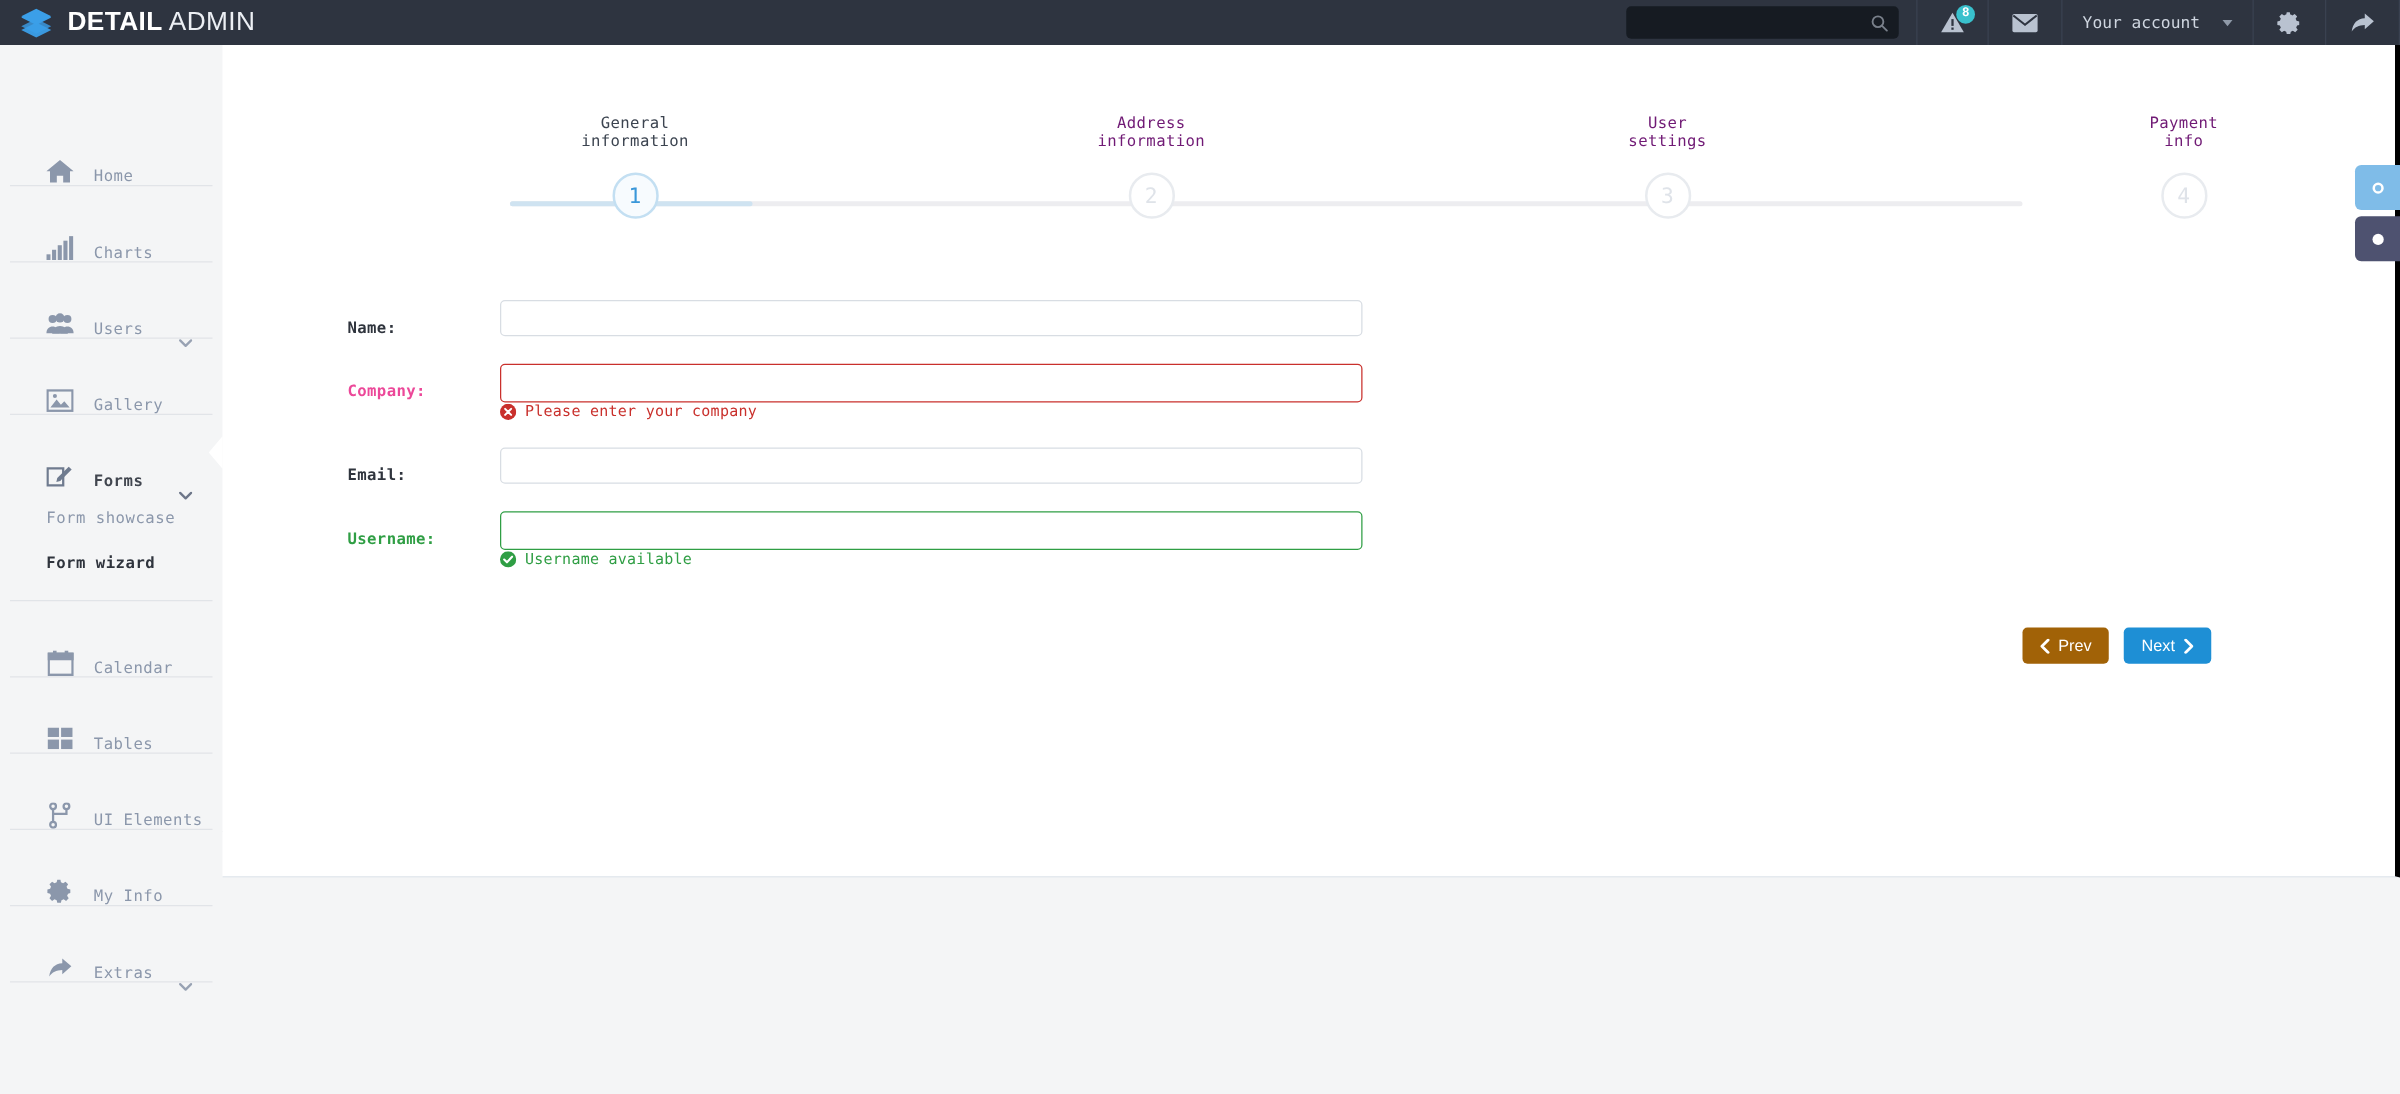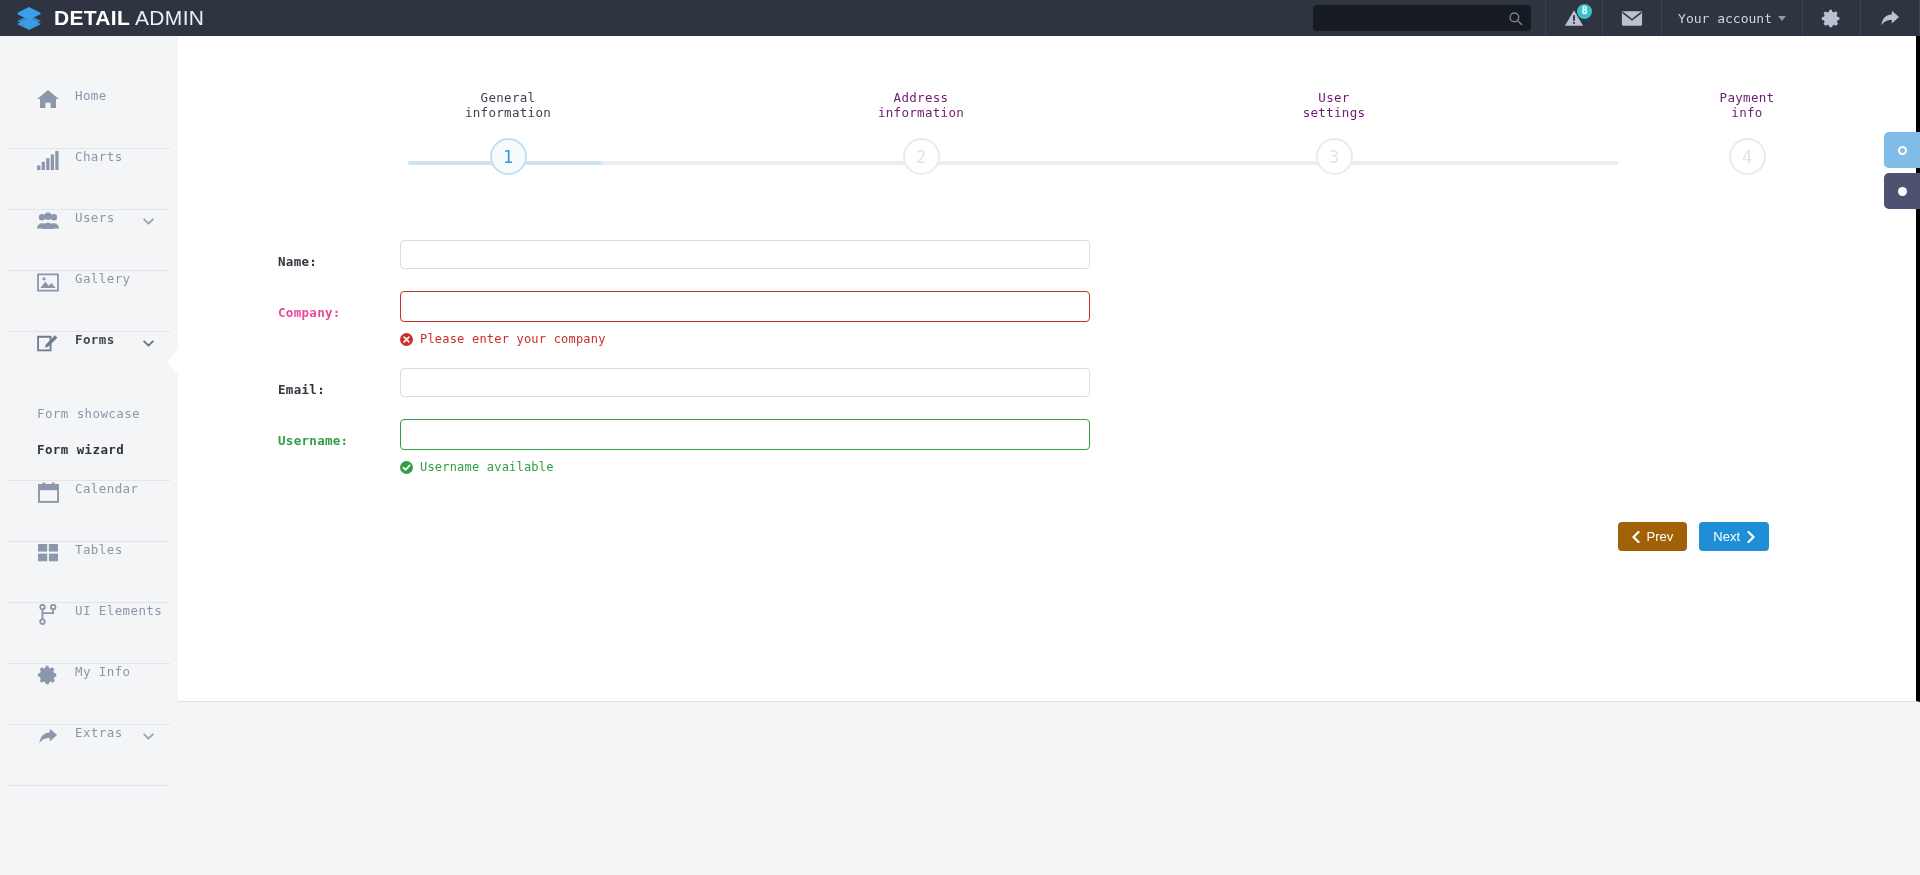--- a/index.html
+++ b/index.html
@@ -58,42 +58,42 @@
   .tb-cell svg { display: block; }
   .badge {
     position: absolute; top: 4px; right: 10px;
     background: #39c1cd; color: #fff;
     font-size: 10px; line-height: 14px;
     min-width: 15px; height: 15px; border-radius: 50%;
     text-align: center; font-family: "Liberation Sans", sans-serif;
     font-weight: 600;
   }
   .account-cell {
-    padding: 0 16px; gap: 6px; color: #cfd6e0;
+    padding: 0 16px; gap: 18px; color: #cfd6e0;
     font-size: 13px; white-space: nowrap;
   }
   .caret-d {
     width: 0; height: 0; border-left: 4px solid transparent;
     border-right: 4px solid transparent; border-top: 5px solid #8f99a8;
   }
 
   
   .sidebar {
     position: absolute; top: 46px; left: 0;
     width: 178px; height: 829px;
     background: #f4f5f6;
   }
   .nav { padding-top: 42px; }
   .nav-row {
     position: relative; margin: 0 8px;
     border-bottom: 1px solid #e1e4e8;
   }
   .nav-row:first-child { }
   .nav-item {
-    display: flex; align-items: flex-start;
+    display: flex; align-items: flex-end;
     height: 60px; padding-left: 29px; gap: 16px;
     cursor: pointer; position: relative;
   }
   .nav-ico {
     width: 22px; height: 22px; flex: 0 0 22px;
     display: flex; align-items: center; justify-content: center;
     color: #8b97ab;
   }
   .nav-label {
     font-size: 12.5px; color: #8b97ab; letter-spacing: .4px;
@@ -183,21 +183,21 @@
     width: 690px; height: 29px;
     border: 1px solid #d8dde3; border-radius: 4px;
     background: #fff; outline: none; padding: 0 10px;
     font-size: 13px; color: #333;
     font-family: "DejaVu Sans Mono", monospace;
   }
   .finput.err { border: 1px solid #c9302c; height: 31px; }
   .finput.ok  { border: 1px solid #2f9e44; height: 31px; }
   .fmsg {
     display: flex; align-items: center; gap: 7px;
-    margin-top: 10px; font-size: 12px; letter-spacing: .2px; text-align: right;
+    font-size: 12px; letter-spacing: .2px; text-align: right;
   }
   .fmsg.err { color: #c9302c; }
   .fmsg.ok  { color: #2f9e44; }
   .msg-ico { width: 13px; height: 13px; flex: 0 0 13px; }
 
   
   .btnbar {
     display: flex; justify-content: flex-end; gap: 12px;
     padding-right: 147px; margin-top: 48px;
   }

